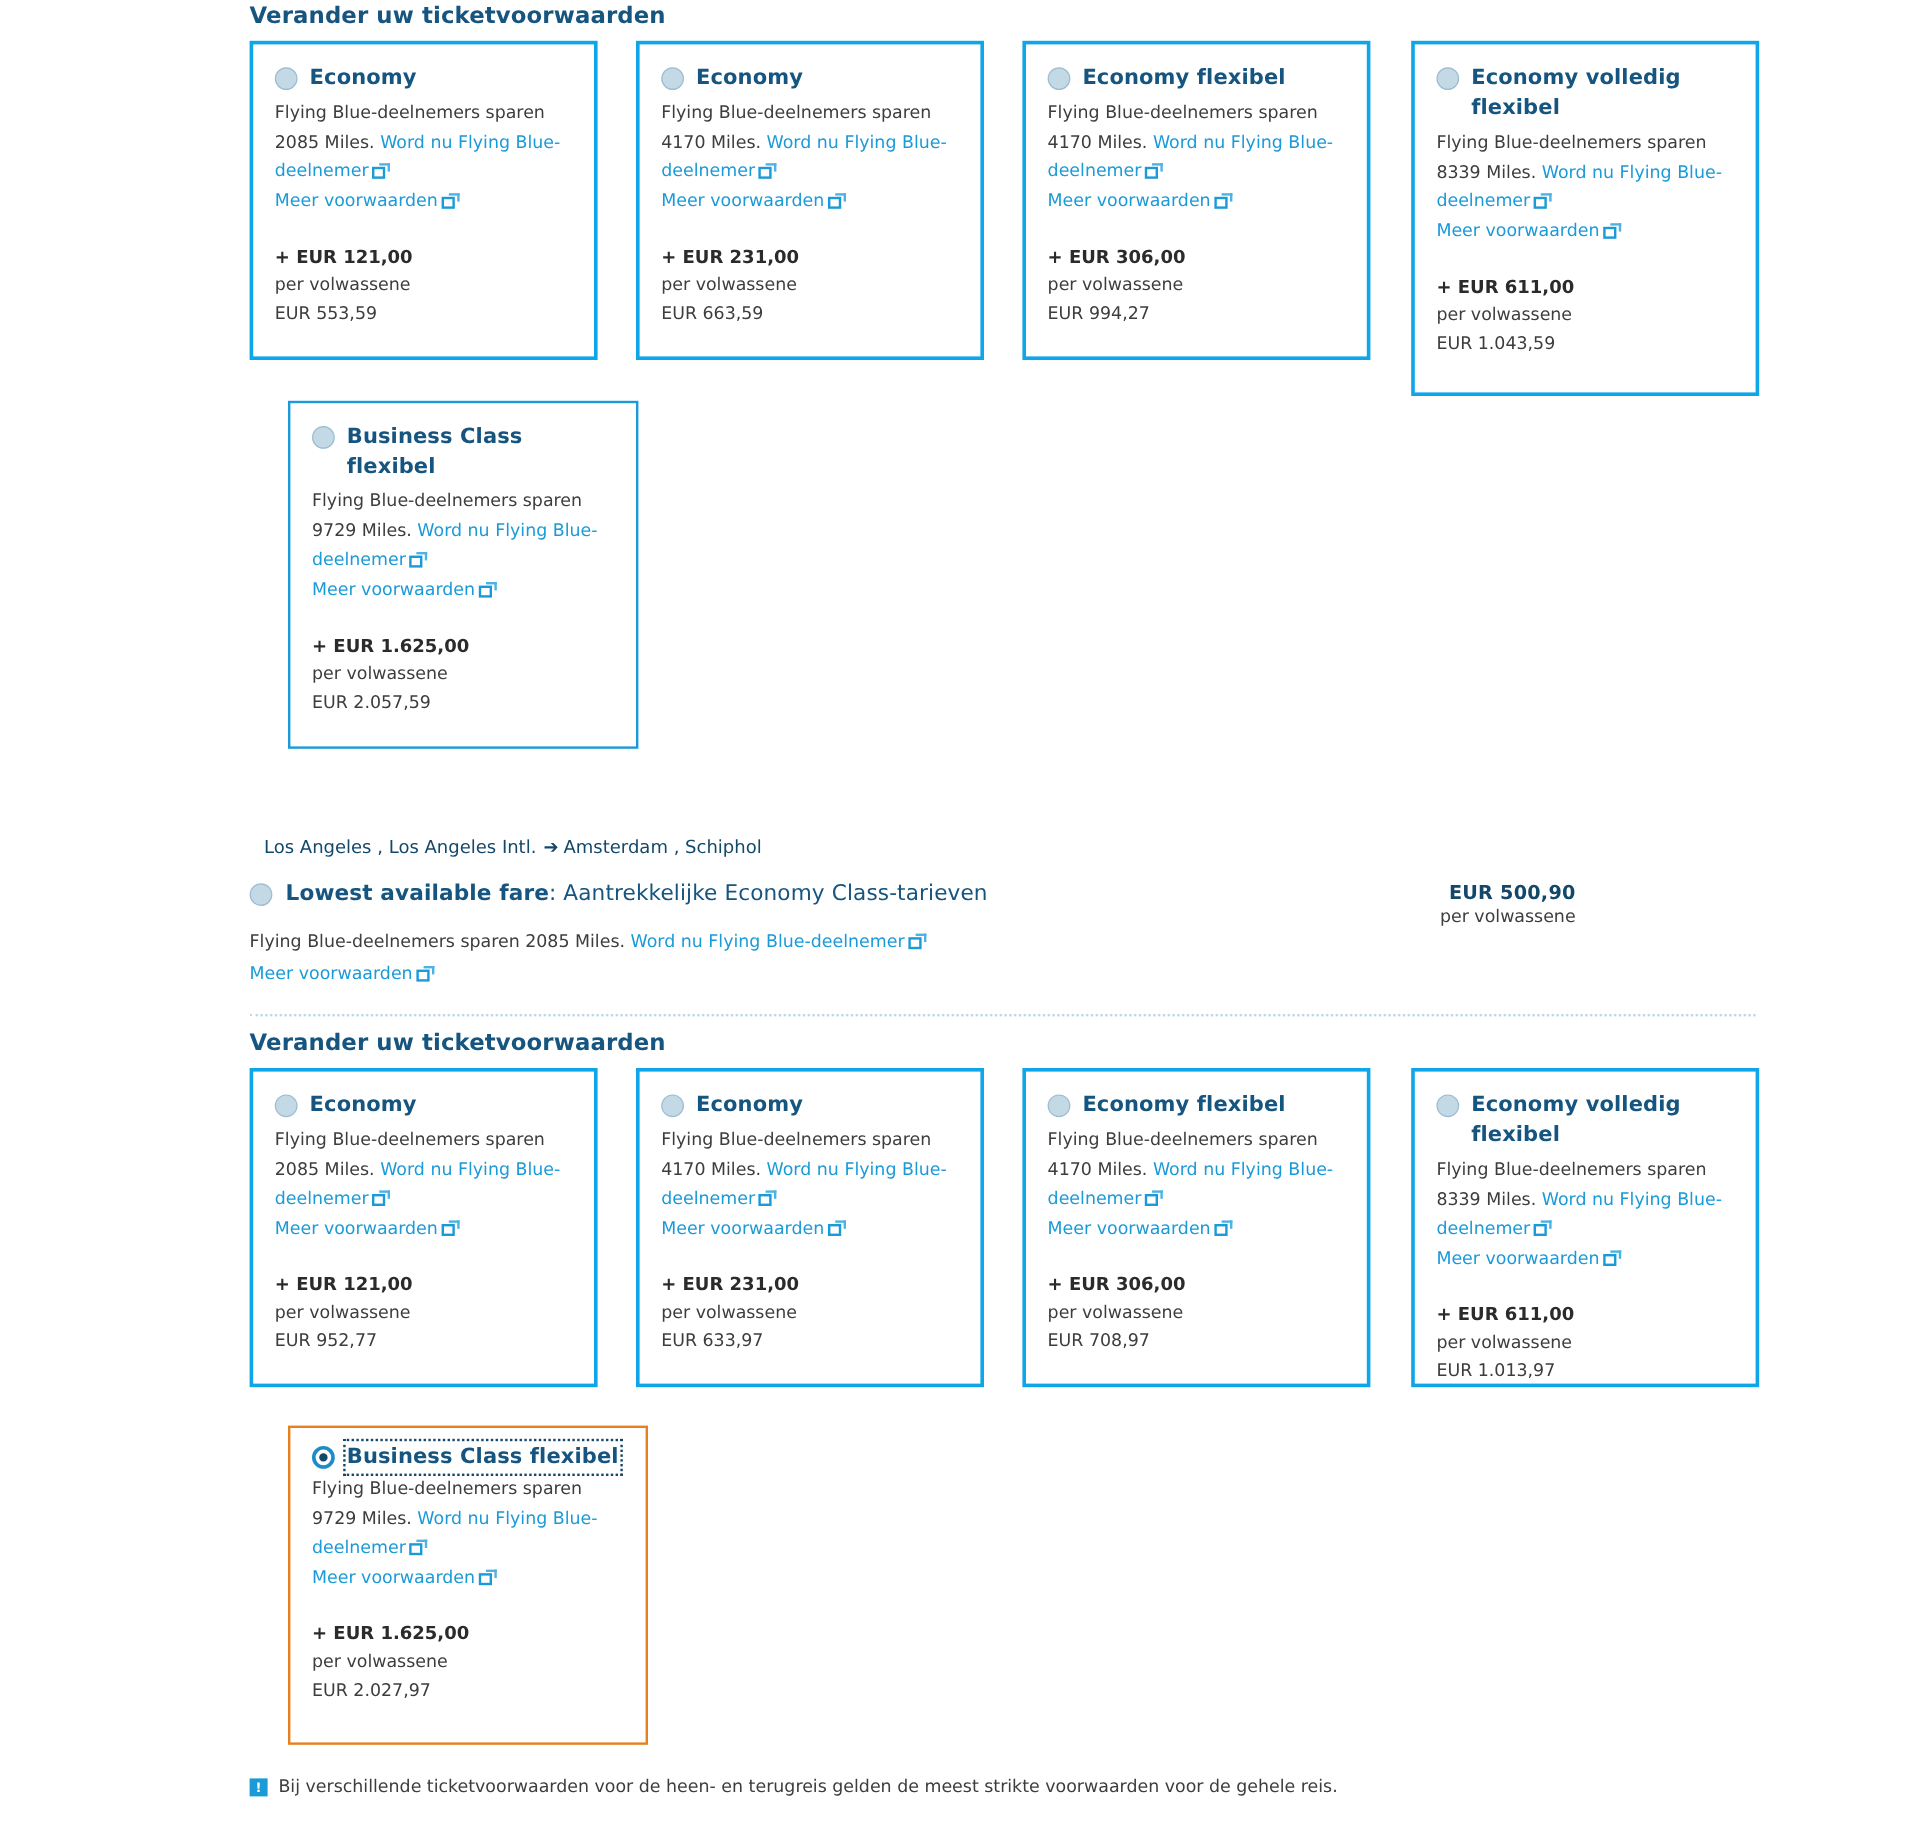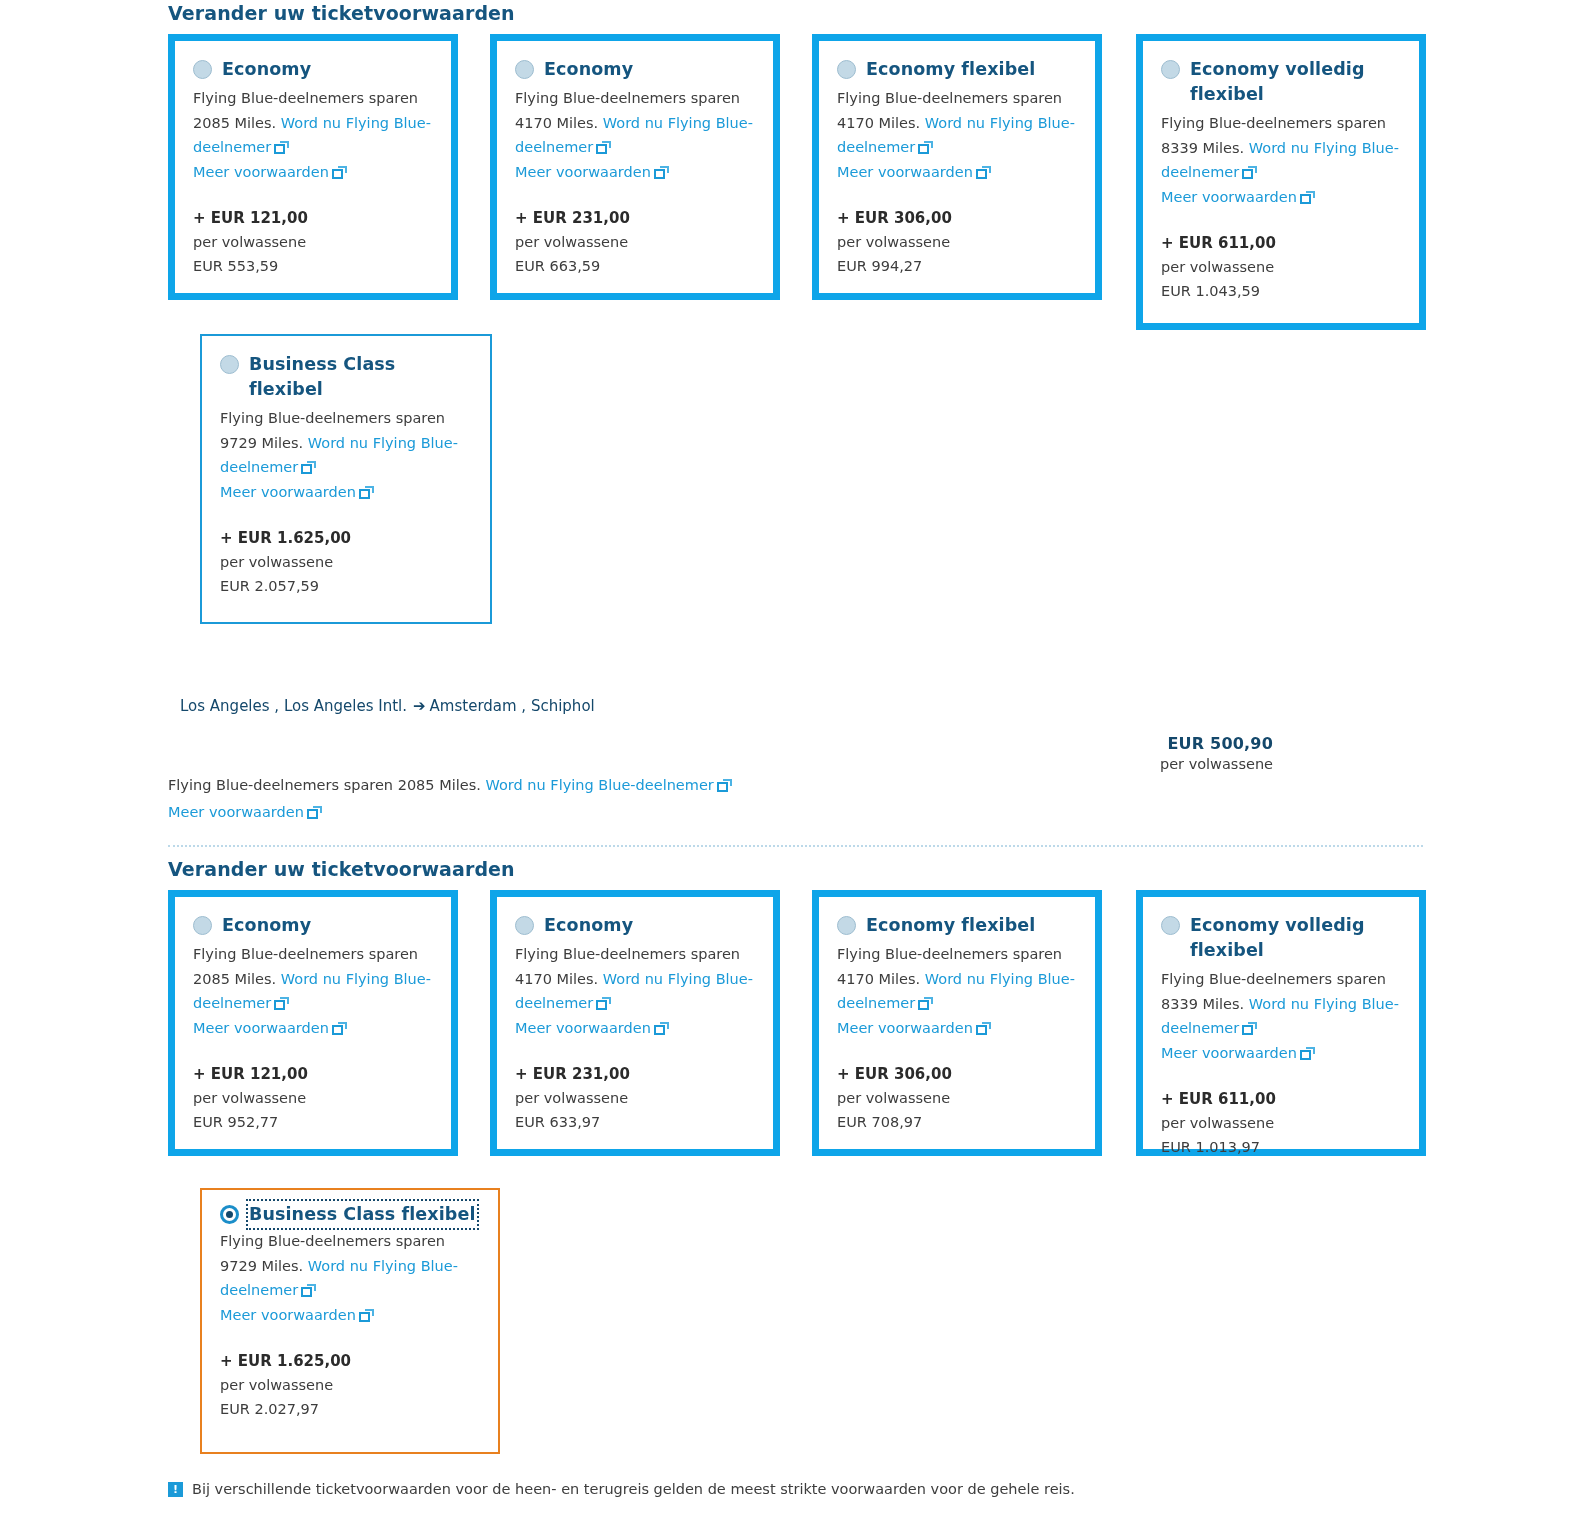--- a/index.html
+++ b/index.html
@@ -11,36 +11,37 @@
     height: 1540px;
     background: #ffffff;
     font-family: "DejaVu Sans", "Liberation Sans", sans-serif;
     color: #333333;
     overflow: hidden;
   }
   .page {
     position: relative;
     width: 1438px;
     height: 1540px;
+    margin-left: 40px;
   }
 
   
   .section-heading {
     position: absolute;
     left: 168px;
     font-size: 19px;
     font-weight: bold;
     color: #15557f;
     letter-spacing: 0.1px;
     white-space: nowrap;
   }
   .fare-card {
     position: absolute;
     box-sizing: border-box;
-    border: 7px solid #0ea5e9;
+    border: 3px solid #0ea5e9;
     background: #ffffff;
     padding: 16px 18px 14px 18px;
   }
   .fare-card.highlight-blue {
     border: 2px solid #1b9ad8;
   }
   .fare-card.selected-orange {
     border: 2px solid #e8801f;
   }
 
@@ -323,20 +324,24 @@
       <div class="price-delta">+ EUR 1.625,00</div>
       <div>per volwassene</div>
       <div>EUR 2.057,59</div>
     </div>
   </div>
 
   <div class="route-line" style="top:697px">
     <span>Los Angeles , Los Angeles Intl.</span><span class="arrow-icon">➔</span><span>Amsterdam , Schiphol</span>
   </div>
 
+  <div class="lowest-row" style="top:733px">
+    <span class="radio"></span>
+    <span class="lowest-label"><b>Lowest available fare</b><span class="lowest-desc">: Aantrekkelijke Economy Class-tarieven</span></span>
+  </div>
 
   <div class="fare-right" style="right:165px; top:734px">
     <div class="amount">EUR 500,90</div>
     <div class="per">per volwassene</div>
   </div>
 
   <div class="miles-line" style="top:772px">
     <span>Flying Blue-deelnemers sparen 2085 Miles.</span>
     <a class="lnk">Word nu Flying Blue-deelnemer</a><span class="ext-icon"></span><br>
     <a class="lnk">Meer voorwaarden</a><span class="ext-icon"></span>

